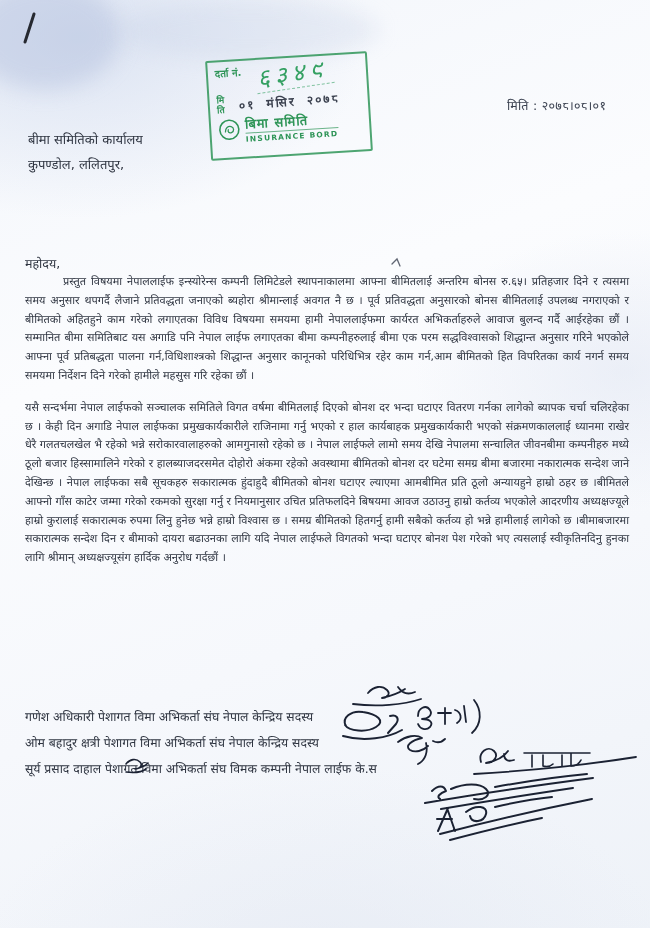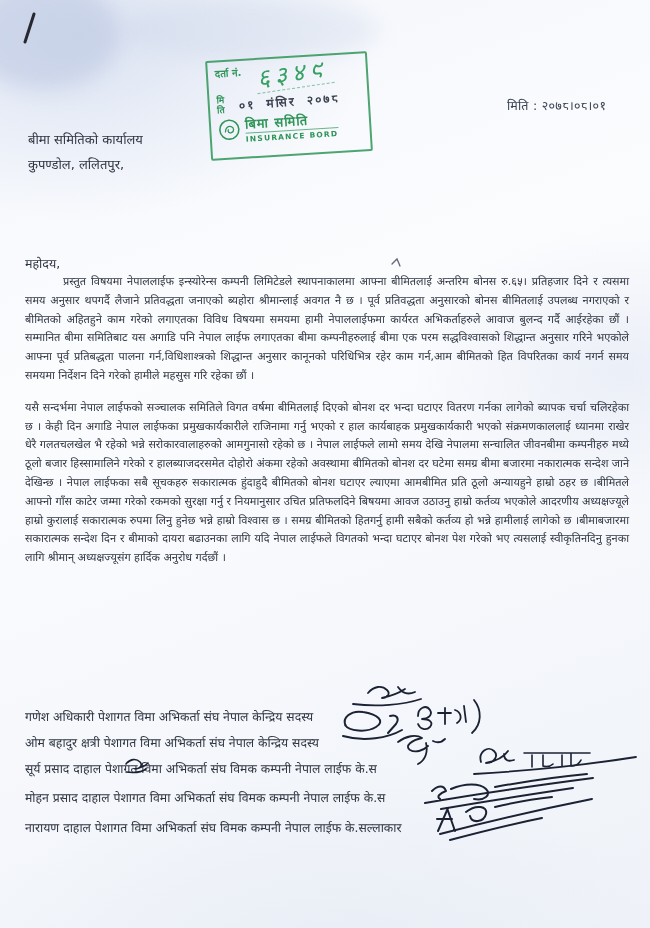--- a/index.html
+++ b/index.html
@@ -115,22 +115,20 @@
   <div class="salutation">महोदय,</div>
 
   <div class="body-text">
     <p class="indent">प्रस्तुत विषयमा नेपाललाईफ इन्स्योरेन्स कम्पनी लिमिटेडले स्थापनाकालमा आफ्ना बीमितलाई अन्तरिम बोनस रु.६५। प्रतिहजार दिने र त्यसमा समय अनुसार थपगर्दै लैजाने प्रतिवद्धता जनाएको ब्यहोरा श्रीमान्लाई अवगत नै छ । पूर्व प्रतिवद्धता अनुसारको बोनस बीमितलाई उपलब्ध नगराएको र बीमितको अहितहुने काम गरेको लगाएतका विविध विषयमा समयमा हामी नेपाललाईफमा कार्यरत अभिकर्ताहरुले आवाज बुलन्द गर्दै आईरहेका छौं । सम्मानित बीमा समितिबाट यस अगाडि पनि नेपाल लाईफ लगाएतका बीमा कम्पनीहरुलाई बीमा एक परम सद्धविश्वासको शिद्धान्त अनुसार गरिने भएकोले आफ्ना पूर्व प्रतिबद्धता पालना गर्न,विधिशाश्त्रको शिद्धान्त अनुसार कानूनको परिधिभित्र रहेर काम गर्न,आम बीमितको हित विपरितका कार्य नगर्न समय समयमा निर्देशन दिने गरेको हामीले महसुस गरि रहेका छौं ।</p>
     <p>यसै सन्दर्भमा नेपाल लाईफको सञ्चालक समितिले विगत वर्षमा बीमितलाई दिएको बोनश दर भन्दा घटाएर वितरण गर्नका लागेको ब्यापक चर्चा चलिरहेका छ । केही दिन अगाडि नेपाल लाईफका प्रमुखकार्यकारीले राजिनामा गर्नु भएको र हाल कार्यबाहक प्रमुखकार्यकारी भएको संक्रमणकाललाई ध्यानमा राखेर धेरै गलतचलखेल भै रहेको भन्ने सरोकारवालाहरुको आमगुनासो रहेको छ । नेपाल लाईफले लामो समय देखि नेपालमा सन्चालित जीवनबीमा कम्पनीहरु मध्ये ठूलो बजार हिस्सामालिने गरेको र हालब्याजदरसमेत दोहोरो अंकमा रहेको अवस्थामा बीमितको बोनश दर घटेमा समग्र बीमा बजारमा नकारात्मक सन्देश जाने देखिन्छ । नेपाल लाईफका सबै सूचकहरु सकारात्मक हुंदाहुदै बीमितको बोनश घटाएर ल्याएमा आमबीमित प्रति ठूलो अन्यायहुने हाम्रो ठहर छ ।बीमितले आफ्नो गाँस काटेर जम्मा गरेको रकमको सुरक्षा गर्नु र नियमानुसार उचित प्रतिफलदिने बिषयमा आवज उठाउनु हाम्रो कर्तव्य भएकोले  आदरणीय अध्यक्षज्यूले हाम्रो कुरालाई सकारात्मक रुपमा लिनु हुनेछ भन्ने हाम्रो विश्वास छ । समग्र बीमितको हितगर्नु हामी सबैको कर्तव्य हो भन्ने हामीलाई लागेको छ ।बीमाबजारमा सकारात्मक सन्देश दिन र बीमाको दायरा बढाउनका लागि यदि नेपाल लाईफले विगतको भन्दा घटाएर बोनश पेश गरेको भए त्यसलाई स्वीकृतिनदिनु हुनका लागि श्रीमान् अध्यक्षज्यूसंग हार्दिक अनुरोध गर्दछौं ।</p>
   </div>
 
   <div class="sig-row r2">गणेश अधिकारी  पेशागत विमा अभिकर्ता संघ नेपाल केन्द्रिय सदस्य</div>
   <div class="sig-row r3">ओम बहादुर क्षत्री पेशागत विमा अभिकर्ता संघ नेपाल केन्द्रिय सदस्य</div>
   <div class="sig-row r4">सूर्य प्रसाद दाहाल      पेशागत विमा अभिकर्ता संघ विमक कम्पनी नेपाल लाईफ के.स</div>
-  <div class="sig-row r5">मोहन प्रसाद दाहाल पेशागत विमा अभिकर्ता संघ विमक कम्पनी नेपाल लाईफ के.स</div>
-  <div class="sig-row r6">नारायण दाहाल पेशागत विमा अभिकर्ता संघ विमक कम्पनी नेपाल लाईफ के.सल्लाकार</div>
 
   <svg class="overlay" viewBox="0 0 650 928">
     <g fill="none" stroke="#14161c" stroke-linecap="round">
       <path d="M34,14 L25,42" stroke-width="3" opacity=".9"></path>
       <path d="M392,264 l5,-5 l3,7" stroke-width="1.3" stroke="#3a4050" opacity=".8"></path>
     </g>
     <g fill="none" stroke="#1b2233" stroke-linecap="round" stroke-linejoin="round">
 
       <path stroke-width="1.8" d="M368,693 c6,-7 14,-8 19,-3 c4,4 0,8 -5,8 c9,-2 17,-5 23,-9 m-7,-2 c4,6 10,8 17,5 m-62,12 c24,3 50,1 68,-5"></path>
 

